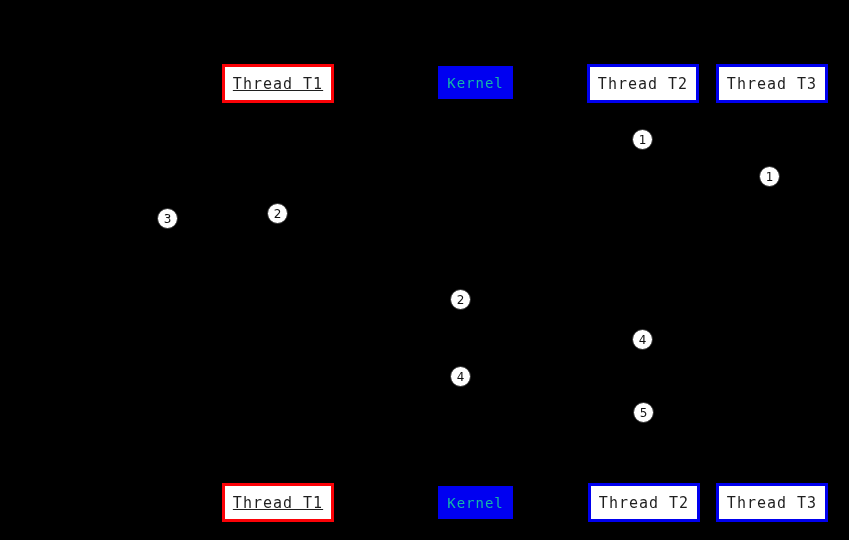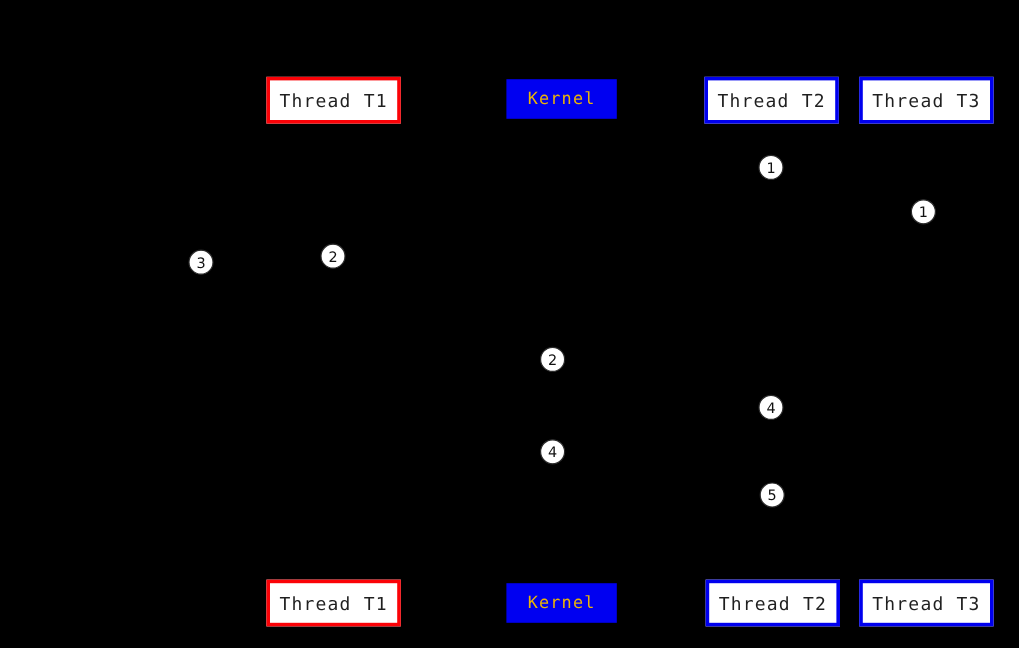--- a/index.html
+++ b/index.html
@@ -28,28 +28,30 @@
   }
   .box.thread {
     background: #ffffff;
     color: #1f1f1f;
     border: 3px solid #0000ee;
     width: 112px;
     height: 39px;
   }
   .box.t1 {
     border-color: #fb0207;
+    text-decoration: underline;
   }
   .box.kernel {
     background: #0000f1;
-    color: #eab308;
+    color: #14b8a6;
     border: none;
-    width: 92px;
+    width: 75px;
     height: 33px;
     font-size: 14px;
+    margin-left: 16px;
   }
   
   .pos-t1-top     { left: 222px; top: 64px; }
   .pos-kernel-top { left: 422px; top: 66px; }
   .pos-t2-top     { left: 587px; top: 64px; }
   .pos-t3-top     { left: 716px; top: 64px; width: 111px; }
   
   .pos-t1-bot     { left: 222px; top: 483px; }
   .pos-kernel-bot { left: 422px; top: 486px; }
   .pos-t2-bot     { left: 588px; top: 483px; }

